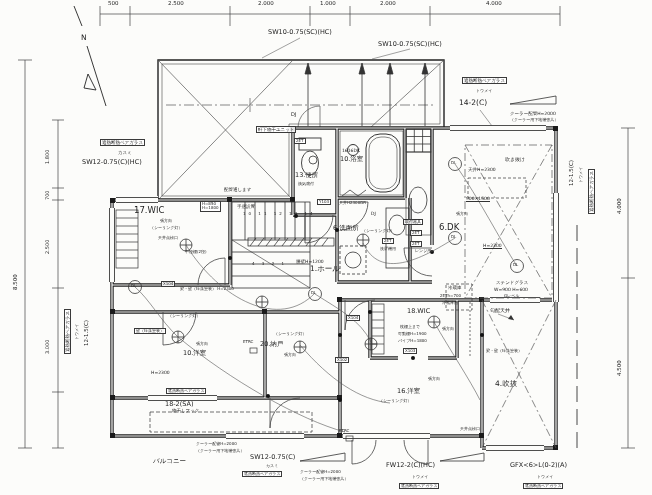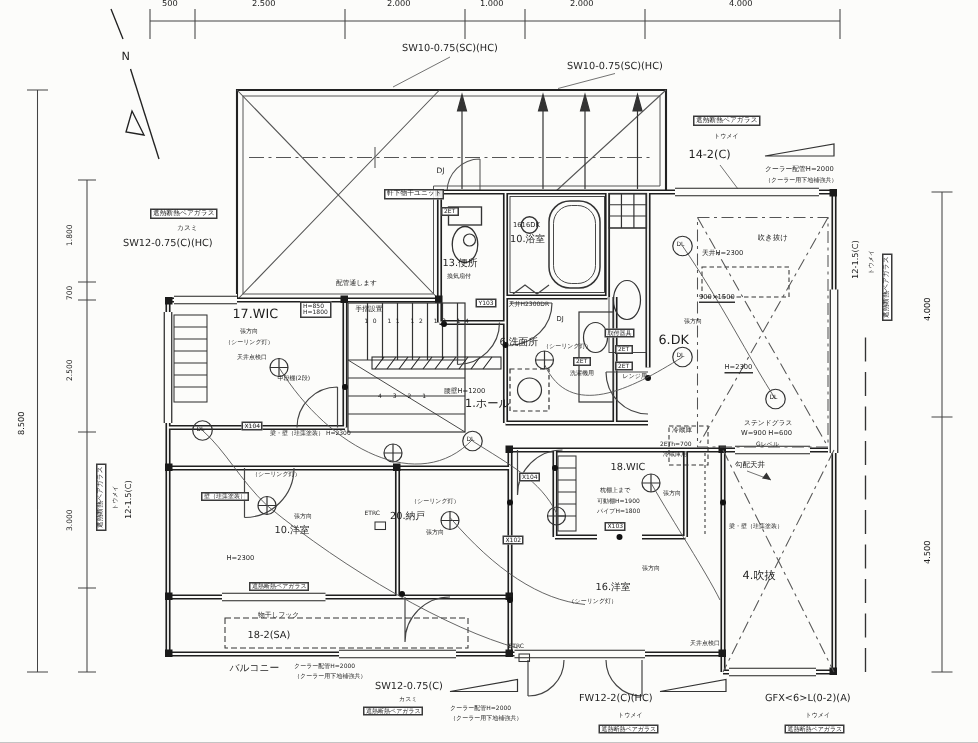--- a/index.html
+++ b/index.html
@@ -284,21 +284,21 @@
 
 <div class="L s4 bx" style="left:462px;top:77px">遮熱断熱ペアガラス</div>
 <div class="L s35" style="left:476px;top:89px">トウメイ</div>
 <div class="L s7" style="left:459px;top:99px">14-2(C)</div>
 <div class="L s4" style="left:510px;top:111px">クーラー配管H=2000</div>
 <div class="L s35" style="left:510px;top:118px">（クーラー用下地補強共）</div>
 
 <div class="L s4 bx" style="left:256px;top:126px">軒下物干ユニット</div>
 <div class="L s5" style="left:291px;top:112px">DJ</div>
 
-<div class="L s8" style="left:155px;top:206px">17.WIC</div>
+<div class="L s8" style="left:134px;top:206px">17.WIC</div>
 <div class="L s35" style="left:160px;top:219px">張方向</div>
 <div class="L s35" style="left:150px;top:226px">（シーリング灯）</div>
 <div class="L s35 bx" style="left:200px;top:201px"><span>H=850</span><br><span>H=1800</span></div>
 <div class="L s35" style="left:158px;top:236px">天井点検口</div>
 <div class="L s35" style="left:185px;top:250px">中段棚(2段)</div>
 
 <div class="L s4" style="left:237px;top:204px">手摺設置</div>
 <div class="L s35 sp" style="left:243px;top:212px">10 11 12 13 14</div>
 <div class="L s35 sp" style="left:252px;top:262px">4 3 2 1</div>
 <div class="L s4" style="left:224px;top:187px">配管通します</div>
@@ -362,25 +362,25 @@
 <div class="L s35" style="left:284px;top:353px">張方向</div>
 
 <div class="L s35" style="left:168px;top:314px">（シーリング灯）</div>
 <div class="L s6" style="left:183px;top:350px">10.洋室</div>
 <div class="L s35" style="left:196px;top:342px">張方向</div>
 <div class="L s4" style="left:151px;top:370px">H=2300</div>
 <div class="L s35" style="left:243px;top:340px">ETRC</div>
 <div class="L s35 bx" style="left:134px;top:328px">壁（珪藻塗装）</div>
 
 <div class="L s4" style="left:172px;top:408px">物干しフック</div>
-<div class="L s6" style="left:153px;top:442px">バルコニー</div>
+<div class="L s6" style="left:153px;top:458px">バルコニー</div>
 <div class="L s35" style="left:196px;top:442px">クーラー配管H=2000</div>
 <div class="L s35" style="left:196px;top:449px">（クーラー用下地補強共）</div>
 <div class="L s35 bx" style="left:166px;top:388px">遮熱断熱ペアガラス</div>
-<div class="L s6" style="left:165px;top:420px">18-2(SA)</div>
+<div class="L s6" style="left:165px;top:401px">18-2(SA)</div>
 
 <div class="L s6" style="left:250px;top:454px">SW12-0.75(C)</div>
 <div class="L s35" style="left:266px;top:464px">カスミ</div>
 <div class="L s35 bx" style="left:242px;top:471px">遮熱断熱ペアガラス</div>
 <div class="L s35" style="left:300px;top:470px">クーラー配管H=2000</div>
 <div class="L s35" style="left:300px;top:477px">（クーラー用下地補強共）</div>
 <div class="L s35" style="left:339px;top:429px">ETRC</div>
 <div class="L s6" style="left:386px;top:462px">FW12-2(C)(HC)</div>
 <div class="L s35" style="left:412px;top:475px">トウメイ</div>
 <div class="L s35 bx" style="left:399px;top:483px">遮熱断熱ペアガラス</div>

